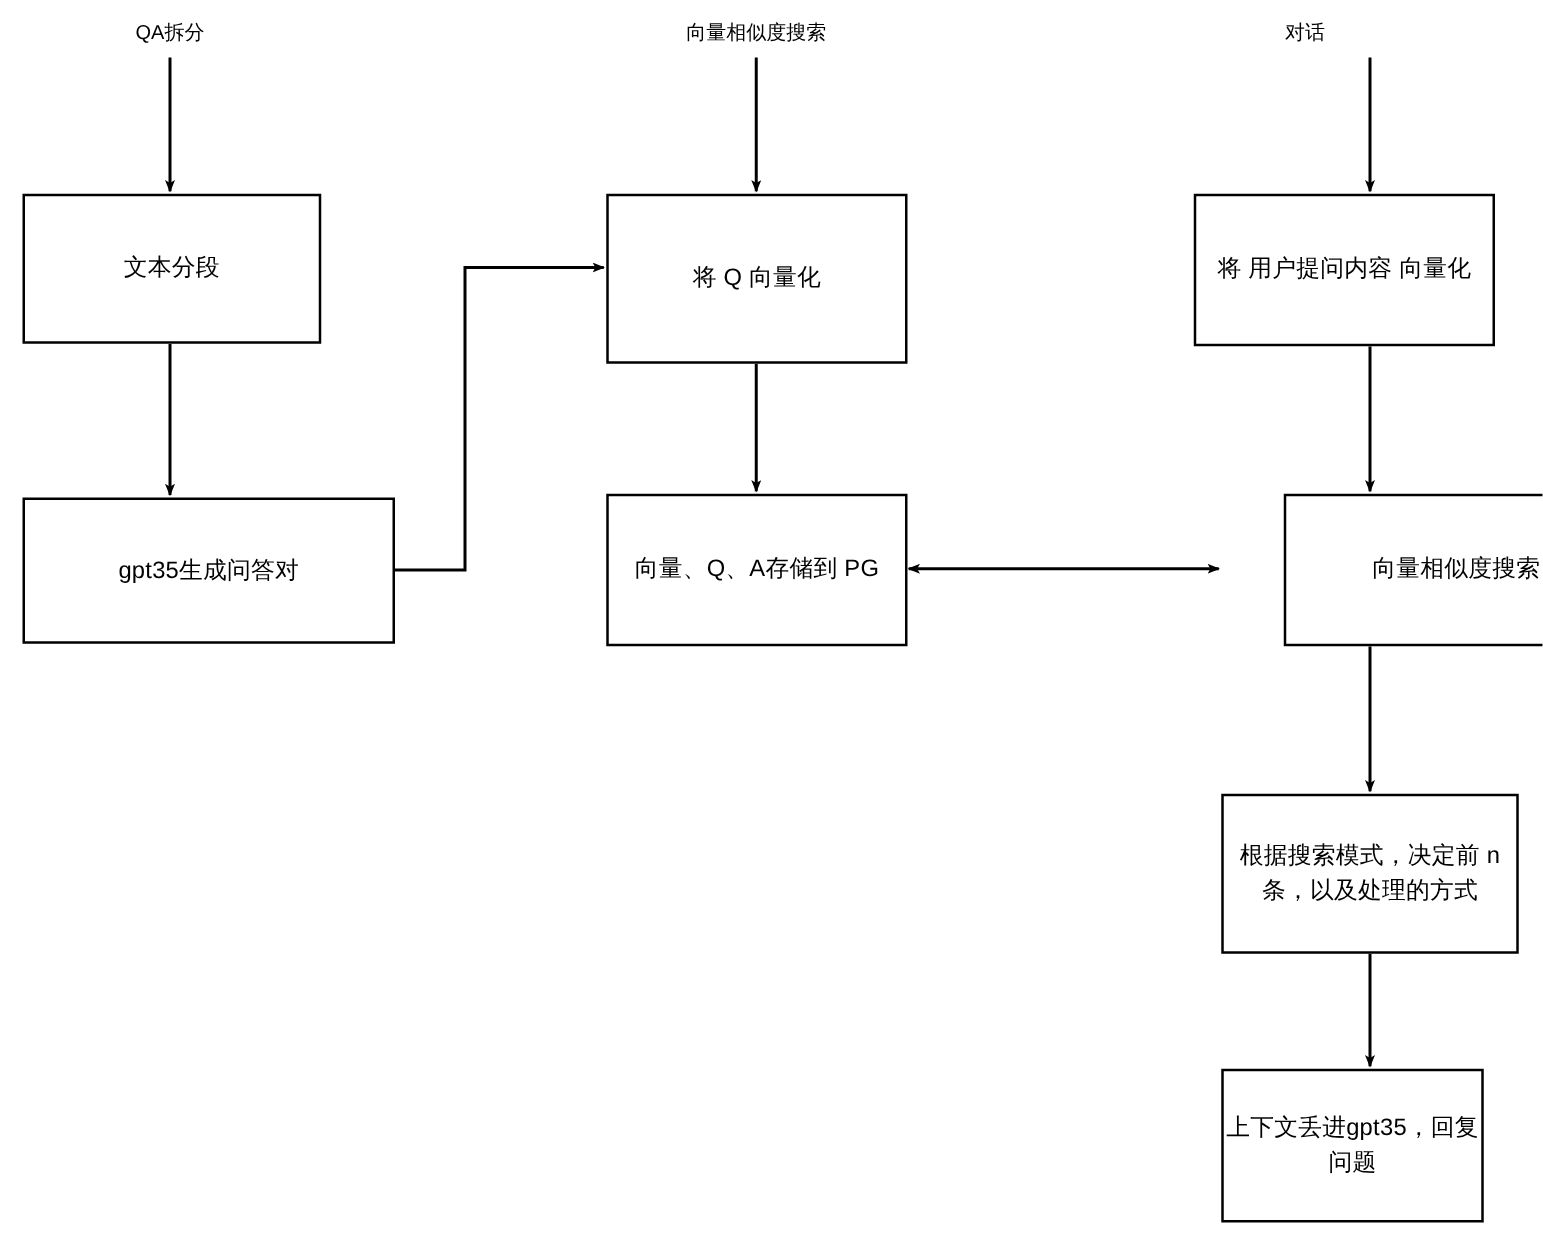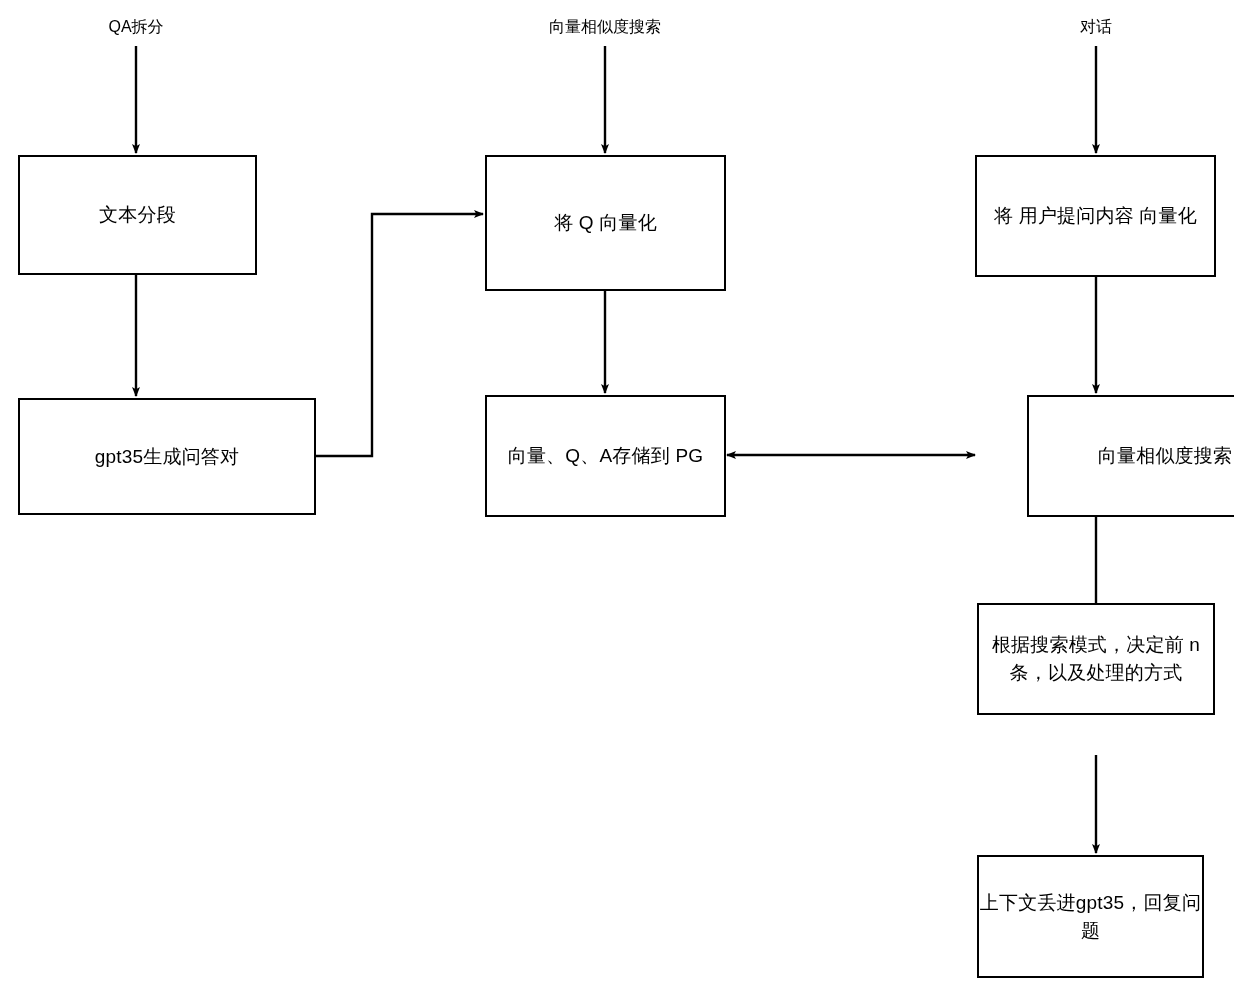--- a/index.html
+++ b/index.html
@@ -87,47 +87,47 @@
 
     <line x1="727" y1="455" x2="975" y2="455" stroke="#000000" stroke-width="2.4" marker-end="url(#arrowhead)" marker-start="url(#arrowhead-start)"></line>
 
     <line x1="1096" y1="517" x2="1096" y2="633" stroke="#000000" stroke-width="2.4" marker-end="url(#arrowhead)"></line>
 
     <line x1="1096" y1="755" x2="1096" y2="853" stroke="#000000" stroke-width="2.4" marker-end="url(#arrowhead)"></line>
   </svg>
 
   <div class="edge-label" style="left:136px; top:16px;">QA拆分</div>
   <div class="edge-label" style="left:605px; top:16px;">向量相似度搜索</div>
-  <div class="edge-label" style="left:1096px; top:16px;">对话</div>
+  <div class="edge-label" style="left:1044px; top:16px;">对话</div>
 
   <div class="node" style="left:18px; top:155px; width:239px; height:120px;">
     <span>文本分段</span>
   </div>
 
   <div class="node" style="left:18px; top:398px; width:298px; height:117px;">
     <span>gpt35生成问答对</span>
   </div>
 
   <div class="node" style="left:485px; top:155px; width:241px; height:136px;">
     <span>将 Q 向量化</span>
   </div>
 
   <div class="node" style="left:485px; top:395px; width:241px; height:122px;justify-content:flex-end;">
     <span>向量、Q、A存储到 PG</span>
   </div>
 
-  <div class="node" style="left:975px; top:155px; width:241px; height:122px;justify-content:center;">
+  <div class="node" style="left:955px; top:155px; width:241px; height:122px;justify-content:center;">
     <span>将 用户提问内容 向量化</span>
   </div>
 
   <div class="node" style="left:1027px; top:395px; width:244px; height:122px;padding-left:32px;">
     <span>向量相似度搜索</span>
   </div>
 
-  <div class="node" style="left:977px; top:603px; width:238px; height:112px;">
+  <div class="node" style="left:977px; top:635px; width:238px; height:128px;">
     <span>根据搜索模式，决定前 n 条，以及处理的方式</span>
   </div>
 
-  <div class="node" style="left:977px; top:855px; width:227px; height:123px;">
+  <div class="node" style="left:977px; top:855px; width:210px; height:123px;">
     <span>上下文丢进gpt35，回复问题</span>
   </div>
 
 </div>
 
 </body></html>

